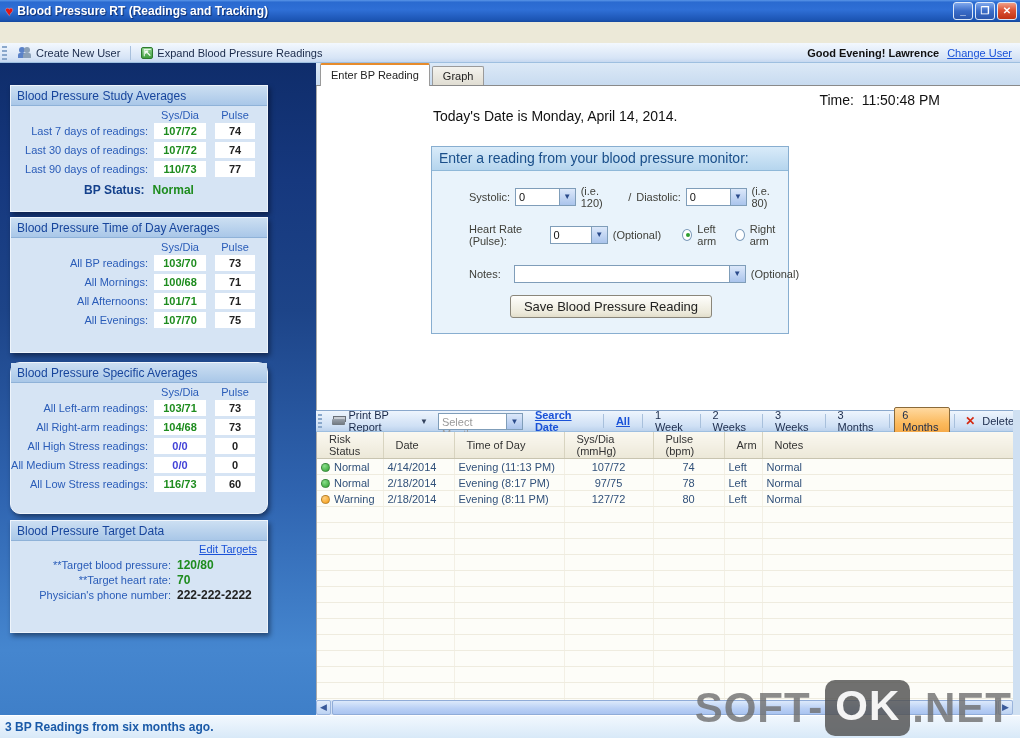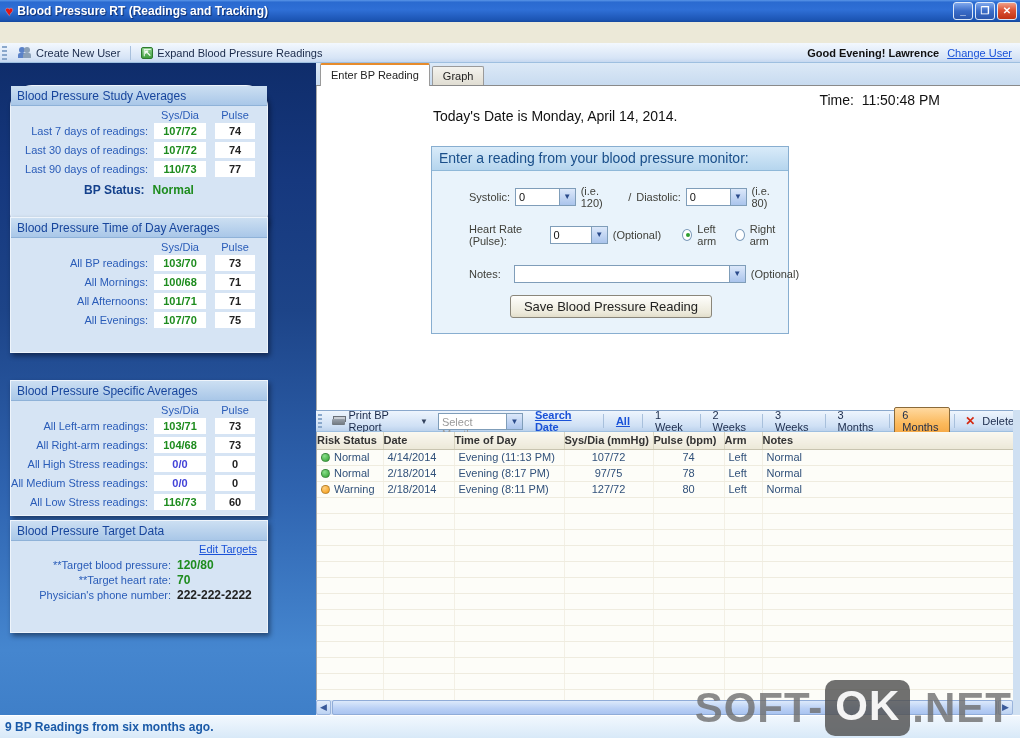--- a/index.html
+++ b/index.html
@@ -109,21 +109,21 @@
   .filter { padding:2px 8px; }
   .filter.active { background:linear-gradient(180deg,#ffd9a0,#fbb95c 60%,#f5a845); border:1px solid #8a6a3a; border-radius:2px; padding:1px 7px; }
   .x-icon { color:#d42810; font-weight:bold; font-size:12px; margin-right:3px; }
 
   
   .tablewrap { position:absolute; left:0; top:369px; width:697px; height:268px; background:#fdfdf8; border-left:1px solid #aaa; overflow:hidden; }
   table.readings { border-collapse:collapse; table-layout:fixed; width:697px; font-size:11px; }
   table.readings col.c1{width:66px} table.readings col.c2{width:71px} table.readings col.c3{width:110px}
   table.readings col.c4{width:89px} table.readings col.c5{width:71px} table.readings col.c6{width:38px}
   table.readings th { height:17px; background:linear-gradient(180deg,#faf8f0,#ece8d8); border-bottom:1px solid #c8c4b0;
-    border-right:1px solid #d8d4c0; font-weight:bold; color:#333; text-align:left; padding:1px 0; }
+    border-right:1px solid #d8d4c0; font-weight:normal; color:#333; text-align:left; padding:1px 12px; }
   table.readings td { height:16px; border-bottom:1px solid #efecdf; border-right:1px solid #f3f0e5; padding:0 4px; color:#31517a; }
   td.center, th.center { text-align:center;margin-left:15px; }
   .risk-dot { display:inline-block; width:9px; height:9px; border-radius:50%; margin-right:4px; vertical-align:-1px; border:1px solid rgba(0,0,0,0.25); }
   .risk-green { background:radial-gradient(circle at 35% 30%,#8ae08a,#2f9e2f); }
   .risk-orange { background:radial-gradient(circle at 35% 30%,#ffd080,#f59a10); }
 
   
   .hscroll { position:absolute; left:0; top:637px; width:697px; height:15px; background:#d4e2f6; display:flex; }
   .sc-btn { width:15px; height:15px; background:linear-gradient(180deg,#e4eefb,#bcd2f2); border:1px solid #9ab4dc;
     color:#3a5a9a; font-size:9px; text-align:center; line-height:13px; border-radius:2px; }
@@ -177,21 +177,21 @@
     <span class="toolbar-right">
       <span class="greeting">Good Evening! Lawrence</span>
       <span class="link">Change User</span>
     </span>
   </div>
 
   <div class="bodyarea">
 
     <div class="sidebar" style="background:linear-gradient(180deg,#0f2d6b 0%,#16387e 18%,#1d4488 38%,#2f64b0 66%,#4586cf 90%,#3f7fc8 100%);">
 
-      <div class="panel" style="top:22px; height:151px;border-radius:22px;">
+      <div class="panel" style="top:22px; height:127px;">
         <div class="panel-header">Blood Pressure Study Averages</div>
         <div class="col-headers">
           <span class="ch1">Sys/Dia</span>
           <span class="ch2">Pulse</span>
         </div>
         <div class="prow">
           <span class="plabel">Last 7 days of readings:</span>
           <span class="vbox v-green">107/72</span>
           <span class="vbox2">74</span>
         </div>
@@ -232,21 +232,21 @@
           <span class="vbox v-green">101/71</span>
           <span class="vbox2">71</span>
         </div>
         <div class="prow">
           <span class="plabel">All Evenings:</span>
           <span class="vbox v-green">107/70</span>
           <span class="vbox2">75</span>
         </div>
       </div>
 
-      <div class="panel" style="top:317px; height:136px;">
+      <div class="panel" style="top:299px; height:152px;border-radius:10px;">
         <div class="panel-header">Blood Pressure Specific Averages</div>
         <div class="col-headers">
           <span class="ch1">Sys/Dia</span>
           <span class="ch2">Pulse</span>
         </div>
         <div class="prow">
           <span class="plabel">All Left-arm readings:</span>
           <span class="vbox v-green">103/71</span>
           <span class="vbox2">73</span>
         </div>
@@ -553,21 +553,21 @@
       <div class="hscroll">
         <span class="sc-btn">◀</span>
         <span class="sc-thumb"></span>
         <span class="sc-btn">▶</span>
       </div>
       <div class="right-edge"></div>
     </div>
   </div>
 
   <div class="statusbar">
-    <span class="status-text">9 BP Readings from six months ago.</span>
+    <span class="status-text">3 BP Readings from six months ago.</span>
   </div>
 
   <div class="watermark">
     <span>SOFT-</span>
       <span class="wm-box">OK</span>
       <span>.NET</span>
   </div>
 
 </div>
 

